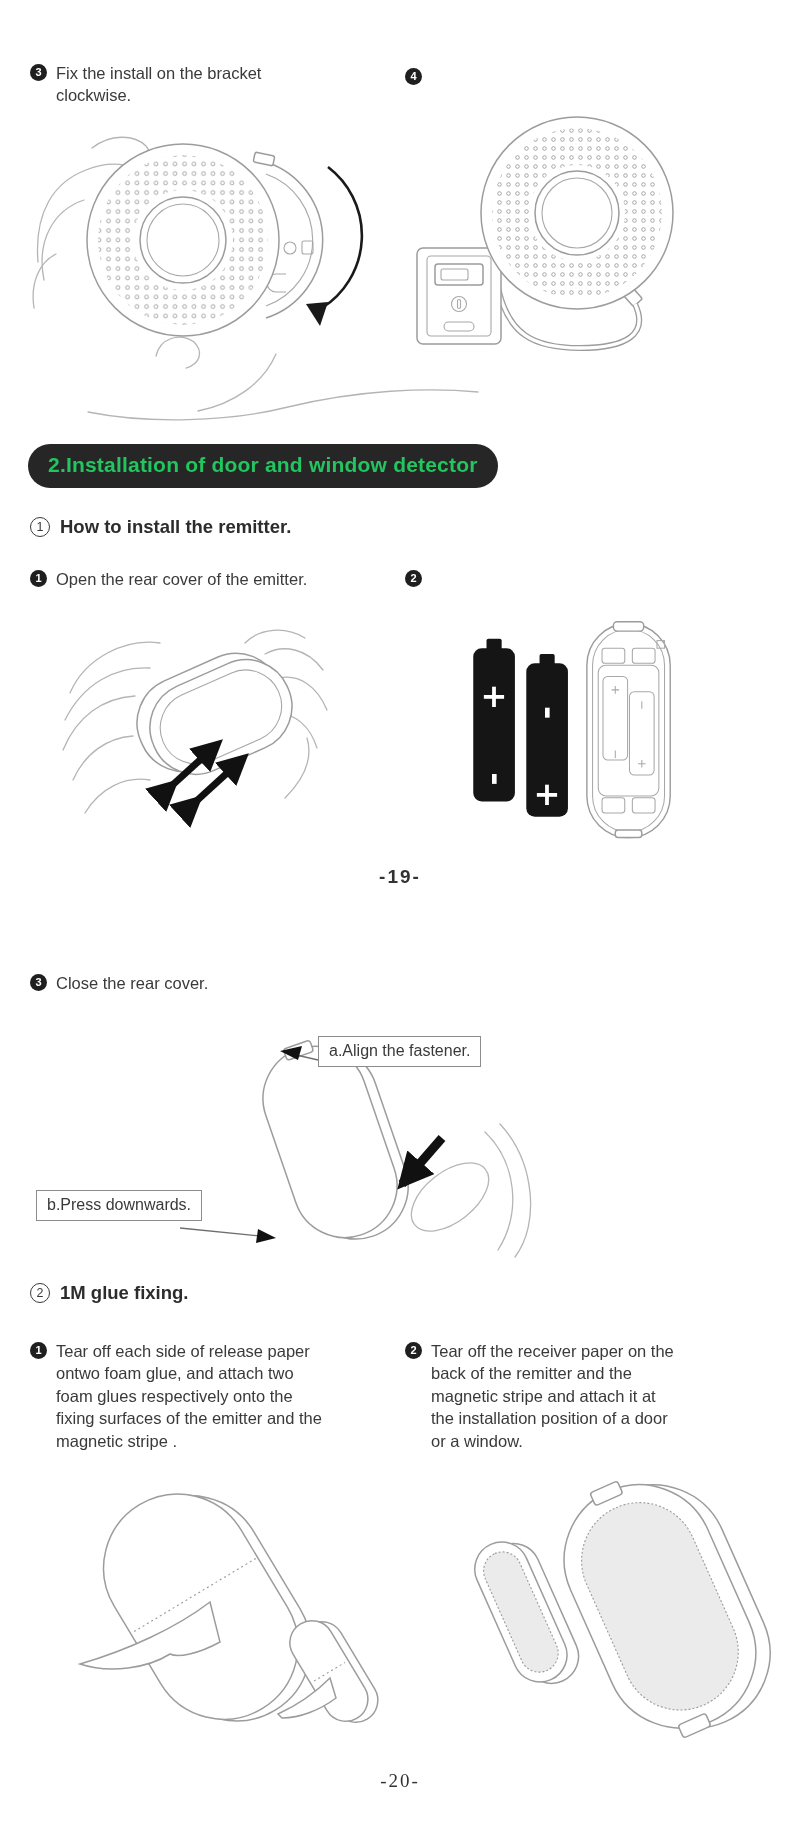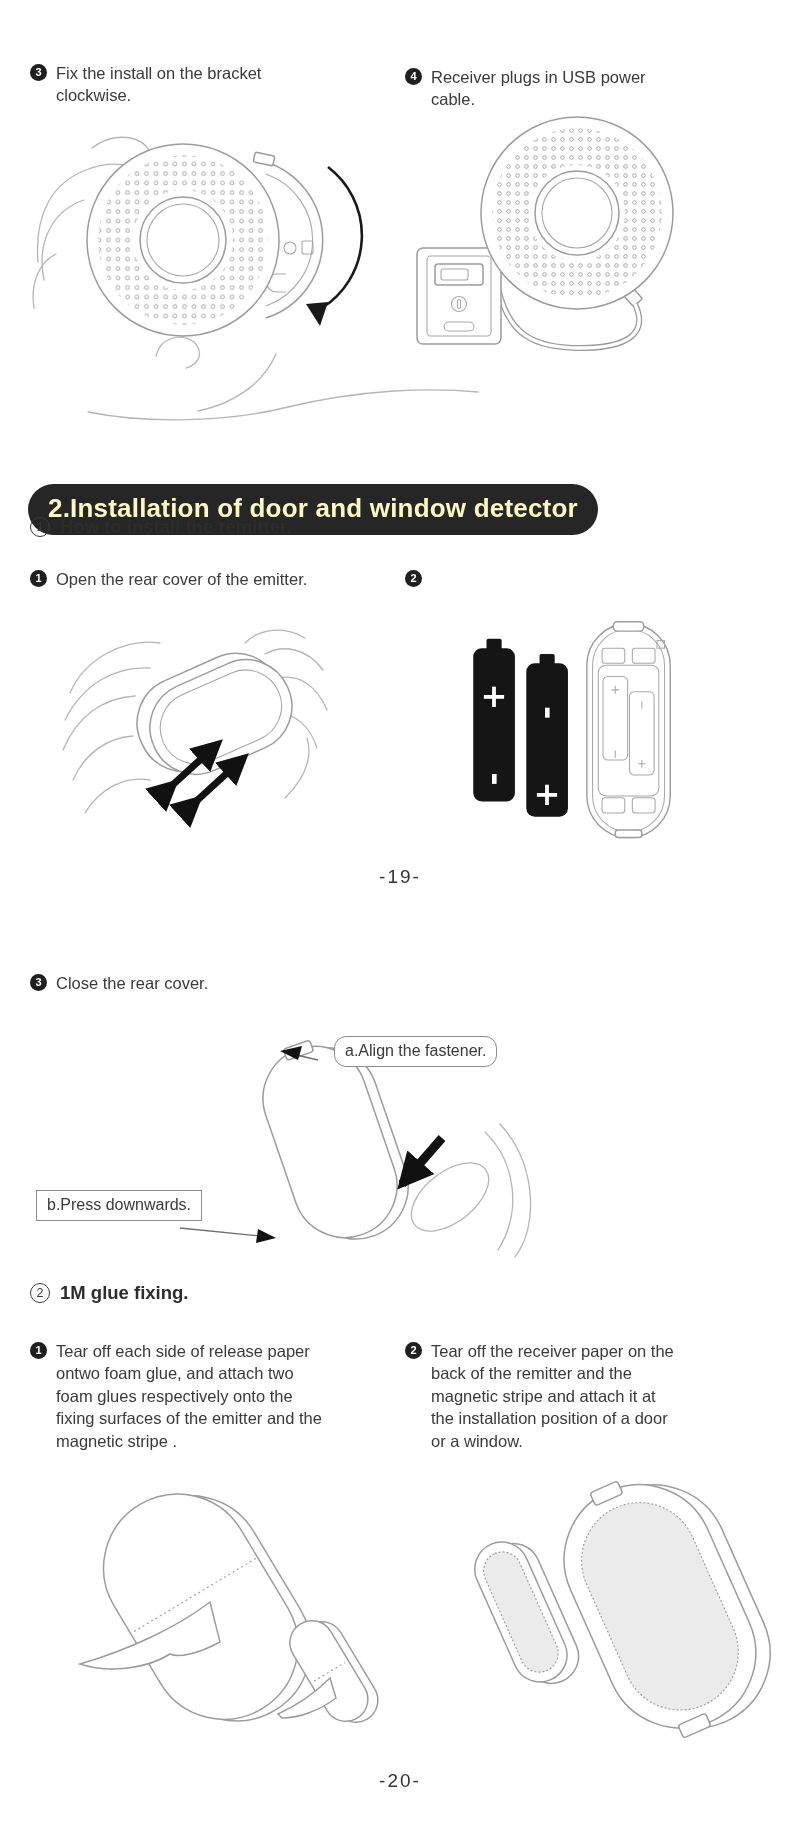--- a/index.html
+++ b/index.html
@@ -13,22 +13,22 @@
   .bullet{
     flex:0 0 auto;width:17px;height:17px;border-radius:50%;background:#1f1f1f;color:#fff;
     font-size:11px;font-weight:bold;display:flex;align-items:center;justify-content:center;margin-top:2px;
   }
   .subheading{display:flex;gap:10px;align-items:center;font-size:18.5px;font-weight:bold;color:#2c2c2c;}
   .bullet-outline{
     flex:0 0 auto;width:20px;height:20px;border-radius:50%;border:1.6px solid #3a3a3a;color:#3a3a3a;
     font-size:12.5px;font-weight:normal;display:flex;align-items:center;justify-content:center;box-sizing:border-box;
   }
   .pill{
-    background:#262626;color:#fef9c3;font-size:26px;font-weight:bold;border-radius:26px;
-    padding:9px 20px 11px;width:fit-content;letter-spacing:.2px;margin-top:40px;
+    background:#262626;color:#22c55e;font-size:21px;font-weight:bold;border-radius:26px;
+    padding:9px 20px 11px;width:fit-content;letter-spacing:.2px;
   }
   .pagenum{width:100%;text-align:center;font-size:19px;letter-spacing:2px;color:#333;}
   .figure{position:absolute;}
   .callout{
     position:absolute;border:1px solid #8c8c8c;background:#fff;font-size:16px;
     padding:5px 10px 6px;white-space:nowrap;color:#3a3a3a;
   }
   svg{display:block;overflow:visible;}
   .ln{stroke:#9c9c9c;fill:none;stroke-width:1.5;}
   .lnf{stroke:#9c9c9c;fill:#ffffff;stroke-width:1.5;}
@@ -42,21 +42,20 @@
 </head>
 <body>
 
 <div class="abs step" style="left:30px;top:62px;width:300px;">
   <span class="bullet">3</span>
   <span>Fix the install on the bracket clockwise.</span>
 </div>
 
 <div class="abs step" style="left:405px;top:66px;width:250px;">
   <span class="bullet">4</span>
-  <span>Receiver plugs in USB power cable.</span>
 </div>
 
 <div class="figure" style="left:28px;top:112px;">
   <svg width="470" height="320" viewBox="0 0 470 320">
     <defs>
       <pattern id="pdA" width="9.5" height="9.5" patternUnits="userSpaceOnUse">
         <circle cx="4.5" cy="4.5" r="1.9" fill="none" stroke="#9d9d9d" stroke-width="0.9"></circle>
       </pattern>
       <mask id="mA">
         <circle cx="155" cy="128" r="85" fill="#fff"></circle>
@@ -213,21 +212,21 @@
       <rect class="lnthin" x="152" y="34" width="24" height="16" rx="3" fill="#fff"></rect>
       <rect class="lnthin" x="184" y="34" width="24" height="16" rx="3" fill="#fff"></rect>
       <rect class="lnthin" x="152" y="192" width="24" height="16" rx="3" fill="#fff"></rect>
       <rect class="lnthin" x="184" y="192" width="24" height="16" rx="3" fill="#fff"></rect>
       <rect class="lnthin" x="210" y="26" width="8" height="8"></rect>
       <rect class="lnf" x="166" y="226" width="28" height="8" rx="3"></rect>
     </g>
   </svg>
 </div>
 
-<div class="abs pagenum" style="left:0;top:866px;">-19-</div>
+<div class="abs pagenum" style="left:0;top:866px;font-weight:bold;">-19-</div>
 
 <div class="abs step" style="left:30px;top:972px;width:330px;">
   <span class="bullet">3</span>
   <span>Close the rear cover.</span>
 </div>
 
 <div class="figure" style="left:30px;top:1012px;width:740px;height:245px;">
   <svg width="740" height="245" viewBox="0 0 740 245" style="position:absolute;left:0;top:0;">
     <defs>
       <marker id="mhE" markerWidth="4" markerHeight="4" refX="3.2" refY="2" orient="auto">
@@ -260,21 +259,21 @@
 
     <g>
       <line x1="150" y1="216" x2="230" y2="224" stroke="#6f6f6f" stroke-width="1.3"></line>
       <polygon points="246,226 228,217 226,231" fill="#111"></polygon>
     </g>
 
     <g>
       <line x1="412" y1="126" x2="372" y2="172" stroke="#111" stroke-width="9" marker-end="url(#mhE)"></line>
     </g>
   </svg>
-  <div class="callout" style="left:304px;top:24px;border-radius:12px;">a.Align the fastener.</div>
+  <div class="callout" style="left:288px;top:24px;">a.Align the fastener.</div>
   <div class="callout" style="left:6px;top:178px;">b.Press downwards.</div>
 </div>
 
 <div class="abs subheading" style="left:30px;top:1282px;">
   <span class="bullet-outline">2</span>
   <span>1M glue fixing.</span>
 </div>
 
 <div class="abs step" style="left:30px;top:1340px;width:300px;">
   <span class="bullet">1</span>
@@ -317,13 +316,13 @@
     <g transform="rotate(-24 235 150)">
       <rect class="ln" x="178" y="26" width="150" height="252" rx="75"></rect>
       <rect class="lnf" x="165" y="20" width="150" height="252" rx="75"></rect>
       <rect class="lnf" x="222" y="14" width="30" height="14" rx="3"></rect>
       <rect class="pad" x="182" y="38" width="116" height="216" rx="58"></rect>
       <rect class="lnf" x="208" y="262" width="30" height="14" rx="3"></rect>
     </g>
   </svg>
 </div>
 
-<div class="abs pagenum" style="left:0;top:1770px;">-20-</div>
+<div class="abs pagenum" style="left:0;top:1770px;font-family:Liberation Serif, serif;">-20-</div>
 
 </body></html>

